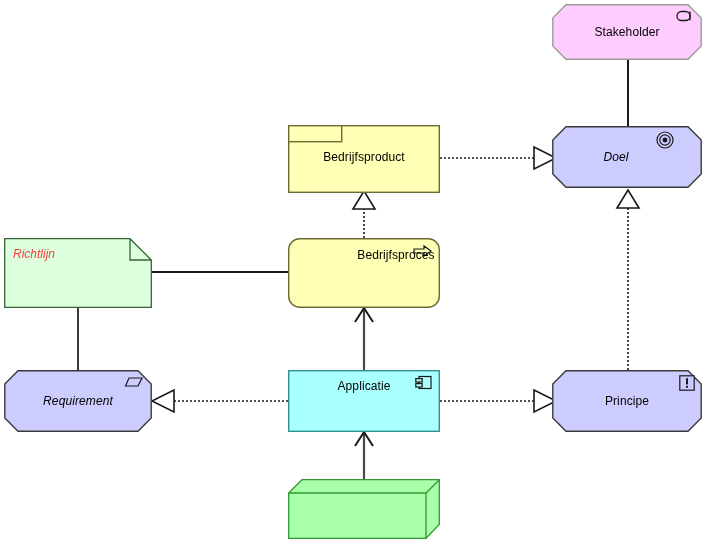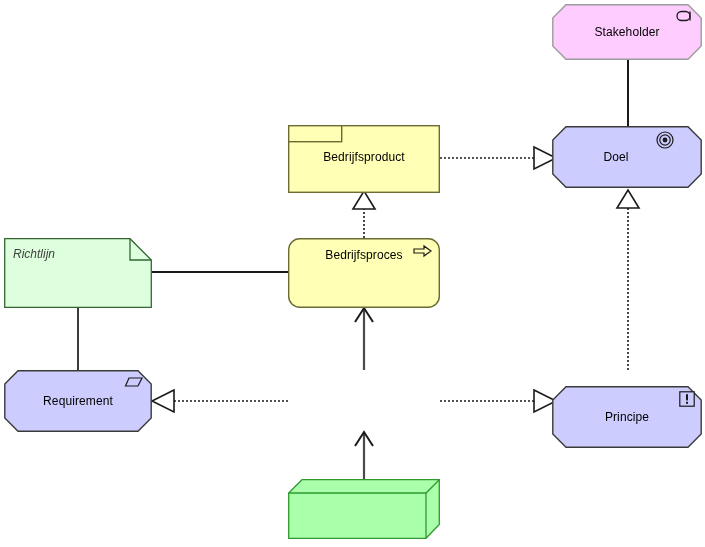--- a/index.html
+++ b/index.html
@@ -48,21 +48,21 @@
   .icon-svg {
     position: absolute;
     overflow: visible;
   }
   
   .note-label {
     position: absolute;
     text-align: left;
     font-style: italic;
     font-size: 12px;
-    color: #404040;
+    color: #ef4444;
   }
 </style>
 </head>
 <body>
 
 <div id="canvas">
 
   <svg class="edge-layer" width="705" height="547" viewBox="0 0 705 547">
 
     <g>
@@ -117,21 +117,21 @@
     <svg class="shape-svg" width="150" height="56" viewBox="0 0 150 56">
       <polygon points="14,0.8 136,0.8 149.2,14 149.2,42 136,55.2 14,55.2 0.8,42 0.8,14" fill="#ffccff" stroke="#9c9c9c" stroke-width="1.4"></polygon>
     </svg>
     <svg class="icon-svg" width="20" height="14" viewBox="0 0 20 14" style="right:6px; top:5px;">
       <rect x="1" y="2.5" width="13" height="9" rx="4.5" ry="4.5" fill="#ffccff" stroke="#1a1a1a" stroke-width="1.3"></rect>
       <line x1="14" y1="2.5" x2="14" y2="11.5" stroke="#1a1a1a" stroke-width="1.3"></line>
     </svg>
     <div class="node-label" style="top:21px;">Stakeholder</div>
   </div>
 
-  <div class="node" style="left:552px; top:126px; width:128px; height:62px;">
+  <div class="node" style="left:552px; top:126px; width:128px; height:62px;font-style:italic;">
     <svg class="shape-svg" width="150" height="62" viewBox="0 0 150 62">
       <polygon points="14,0.8 136,0.8 149.2,14 149.2,48 136,61.2 14,61.2 0.8,48 0.8,14" fill="#ccccff" stroke="#3a3a3a" stroke-width="1.4"></polygon>
     </svg>
     <svg class="icon-svg" width="18" height="18" viewBox="0 0 18 18" style="right:6px; top:5px;">
       <circle cx="9" cy="9" r="8" fill="none" stroke="#1a1a1a" stroke-width="1.2"></circle>
       <circle cx="9" cy="9" r="5.2" fill="none" stroke="#1a1a1a" stroke-width="1.2"></circle>
       <circle cx="9" cy="9" r="2.4" fill="#1a1a1a"></circle>
     </svg>
     <div class="node-label" style="top:24px;">Doel</div>
   </div>
@@ -144,43 +144,54 @@
     <div class="node-label" style="top:25px;">Bedrijfsproduct</div>
   </div>
 
   <div class="node" style="left:288px; top:238px; width:152px; height:70px;">
     <svg class="shape-svg" width="152" height="70" viewBox="0 0 152 70">
       <rect x="0.7" y="0.7" width="150.6" height="68.6" rx="11" ry="11" fill="#ffffb5" stroke="#6b6b33" stroke-width="1.4"></rect>
     </svg>
     <svg class="icon-svg" width="20" height="14" viewBox="0 0 20 14" style="right:7px; top:6px;">
       <path d="M 1,5 L 11,5 L 11,2 L 18,7 L 11,12 L 11,9 L 1,9 Z" fill="#ffffb5" stroke="#1a1a1a" stroke-width="1.2" stroke-linejoin="miter"></path>
     </svg>
-    <div class="node-label" style="top:10px;">Bedrijfsproces</div>
+    <div class="node-label" style="top:10px;padding-left:32px;">Bedrijfsproces</div>
   </div>
 
   <div class="node" style="left:4px; top:238px; width:148px; height:70px;">
     <svg class="shape-svg" width="148" height="70" viewBox="0 0 148 70">
       <path d="M 0.7,0.7 L 126,0.7 L 147.3,22 L 147.3,69.3 L 0.7,69.3 Z" fill="#ddffdd" stroke="#336633" stroke-width="1.3"></path>
       <path d="M 126,0.7 L 126,22 L 147.3,22" fill="none" stroke="#336633" stroke-width="1.3"></path>
     </svg>
     <div class="note-label" style="left:9px; top:9px;">Richtlijn</div>
   </div>
 
-  <div class="node" style="left:4px; top:370px; width:148px; height:62px;">
+  <div class="node" style="left:4px; top:370px; width:148px; height:62px;font-style:italic;">
     <svg class="shape-svg" width="148" height="62" viewBox="0 0 148 62">
       <polygon points="14,0.8 134,0.8 147.2,14 147.2,48 134,61.2 14,61.2 0.8,48 0.8,14" fill="#ccccff" stroke="#3a3a3a" stroke-width="1.4"></polygon>
     </svg>
     <svg class="icon-svg" width="20" height="14" viewBox="0 0 20 14" style="right:7px; top:5px;">
       <polygon points="4,3 17,3 13,11 0.5,11" fill="#ccccff" stroke="#1a1a1a" stroke-width="1.2"></polygon>
     </svg>
     <div class="node-label" style="top:24px;">Requirement</div>
   </div>
 
-
-  <div class="node" style="left:552px; top:370px; width:150px; height:62px;margin-top:16px;">
+  <div class="node" style="left:288px; top:370px; width:152px; height:62px;">
+    <svg class="shape-svg" width="152" height="62" viewBox="0 0 152 62">
+      <rect x="0.7" y="0.7" width="150.6" height="60.6" fill="#aaffff" stroke="#2f9393" stroke-width="1.4"></rect>
+    </svg>
+    <svg class="icon-svg" width="18" height="16" viewBox="0 0 18 16" style="right:7px; top:5px;">
+      <rect x="4" y="1.5" width="12" height="12" fill="#aaffff" stroke="#1a1a1a" stroke-width="1.2"></rect>
+      <rect x="0.8" y="3.6" width="6.4" height="3.4" fill="#aaffff" stroke="#1a1a1a" stroke-width="1.2"></rect>
+      <rect x="0.8" y="8.6" width="6.4" height="3.4" fill="#aaffff" stroke="#1a1a1a" stroke-width="1.2"></rect>
+    </svg>
+    <div class="node-label" style="top:9px;">Applicatie</div>
+  </div>
+
+  <div class="node" style="left:552px; top:370px; width:150px; height:62px;">
     <svg class="shape-svg" width="150" height="62" viewBox="0 0 150 62">
       <polygon points="14,0.8 136,0.8 149.2,14 149.2,48 136,61.2 14,61.2 0.8,48 0.8,14" fill="#ccccff" stroke="#3a3a3a" stroke-width="1.4"></polygon>
     </svg>
     <svg class="icon-svg" width="16" height="16" viewBox="0 0 16 16" style="right:7px; top:5px;">
       <rect x="0.8" y="0.8" width="14.4" height="14.4" fill="#ccccff" stroke="#1a1a1a" stroke-width="1.2"></rect>
       <rect x="7" y="3.2" width="2" height="6.2" fill="#1a1a1a"></rect>
       <rect x="7" y="10.8" width="2" height="2" fill="#1a1a1a"></rect>
     </svg>
     <div class="node-label" style="top:24px;">Principe</div>
   </div>

